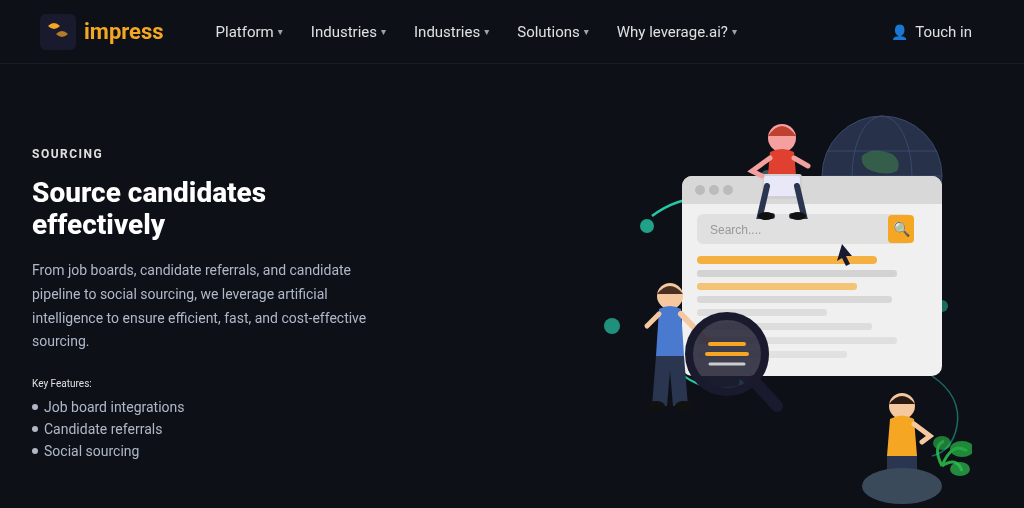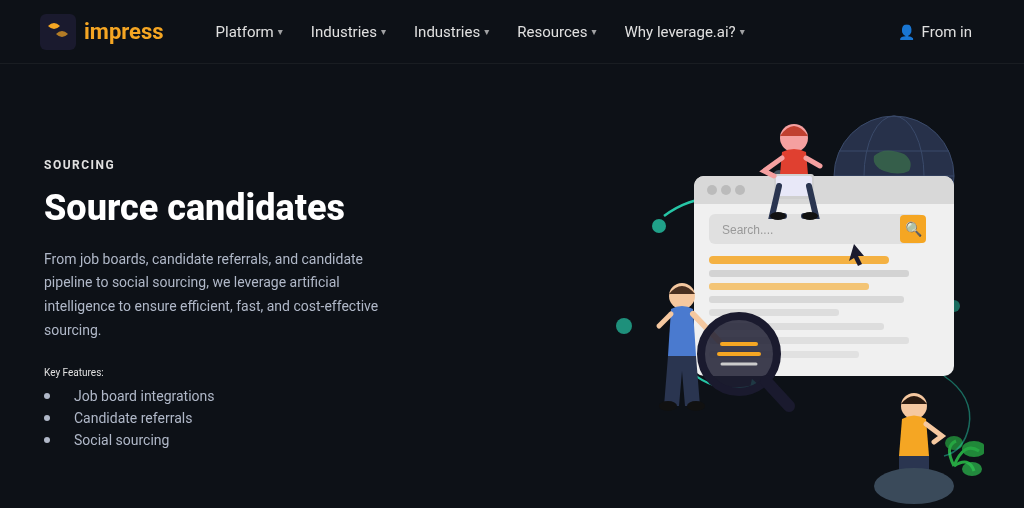--- a/index.html
+++ b/index.html
@@ -95,42 +95,42 @@
       font-size: 15px;
       font-weight: 600;
       cursor: pointer;
       white-space: nowrap;
     }
 
     
     .hero {
       display: flex;
       align-items: center;
-      padding: 40px 60px 0 44px;
+      padding: 40px 60px 0 32px;
       height: calc(508px - 64px);
       position: relative;
       overflow: hidden;
     }
 
     .hero-content {
       flex: 0 0 420px;
       z-index: 2;
     }
 
     .sourcing-label {
       font-size: 12px;
       font-weight: 700;
       letter-spacing: 1.5px;
       color: #e0e0e0;
       margin-bottom: 16px;
       text-transform: uppercase;
     }
 
     .hero-title {
-      font-size: 36px;
+      font-size: 28px;
       font-weight: 800;
       line-height: 1.15;
       color: #ffffff;
       margin-bottom: 18px;
     }
 
     .hero-desc {
       font-size: 14px;
       line-height: 1.7;
       color: #b0b8c8;
@@ -148,21 +148,21 @@
       list-style: none;
       padding: 0;
     }
 
     .features-list li {
       font-size: 14px;
       color: #b0b8c8;
       margin-bottom: 6px;
       display: flex;
       align-items: center;
-      gap: 24px;
+      gap: 6px;
     }
 
     .bullet {
       width: 6px;
       height: 6px;
       background: #b0b8c8;
       border-radius: 50%;
       flex-shrink: 0;
     }
 
@@ -196,43 +196,44 @@
     </div>
     <div class="nav-item">
       <span>Industries</span>
       <span class="chevron">▾</span>
     </div>
     <div class="nav-item">
       <span>Industries</span>
       <span class="chevron">▾</span>
     </div>
     <div class="nav-item">
-      <span>Resources</span>
+      <span>Solutions</span>
       <span class="chevron">▾</span>
     </div>
     <div class="nav-item">
       <span>Why leverage.ai?</span>
       <span class="chevron">▾</span>
     </div>
   </div>
 
   <div class="nav-right">
     <div class="sign-in">
       <span class="user-icon">👤</span>
-      <span>From in</span>
+      <span>Touch in</span>
     </div>
   </div>
 </nav>
 
 <section class="hero">
 
   <div class="hero-content">
     <p class="sourcing-label">SOURCING</p>
     <h1 class="hero-title">
       <span>Source candidates</span><br>
+      <span>effectively</span>
     </h1>
     <p class="hero-desc">From job boards, candidate referrals, and candidate pipeline to social sourcing, we leverage artificial intelligence to ensure efficient, fast, and cost-effective sourcing.</p>
     <p class="key-features-label">Key Features:</p>
     <ul class="features-list">
       <li>
         <span class="bullet"></span>
         <span>Job board integrations</span>
       </li>
       <li>
         <span class="bullet"></span>

